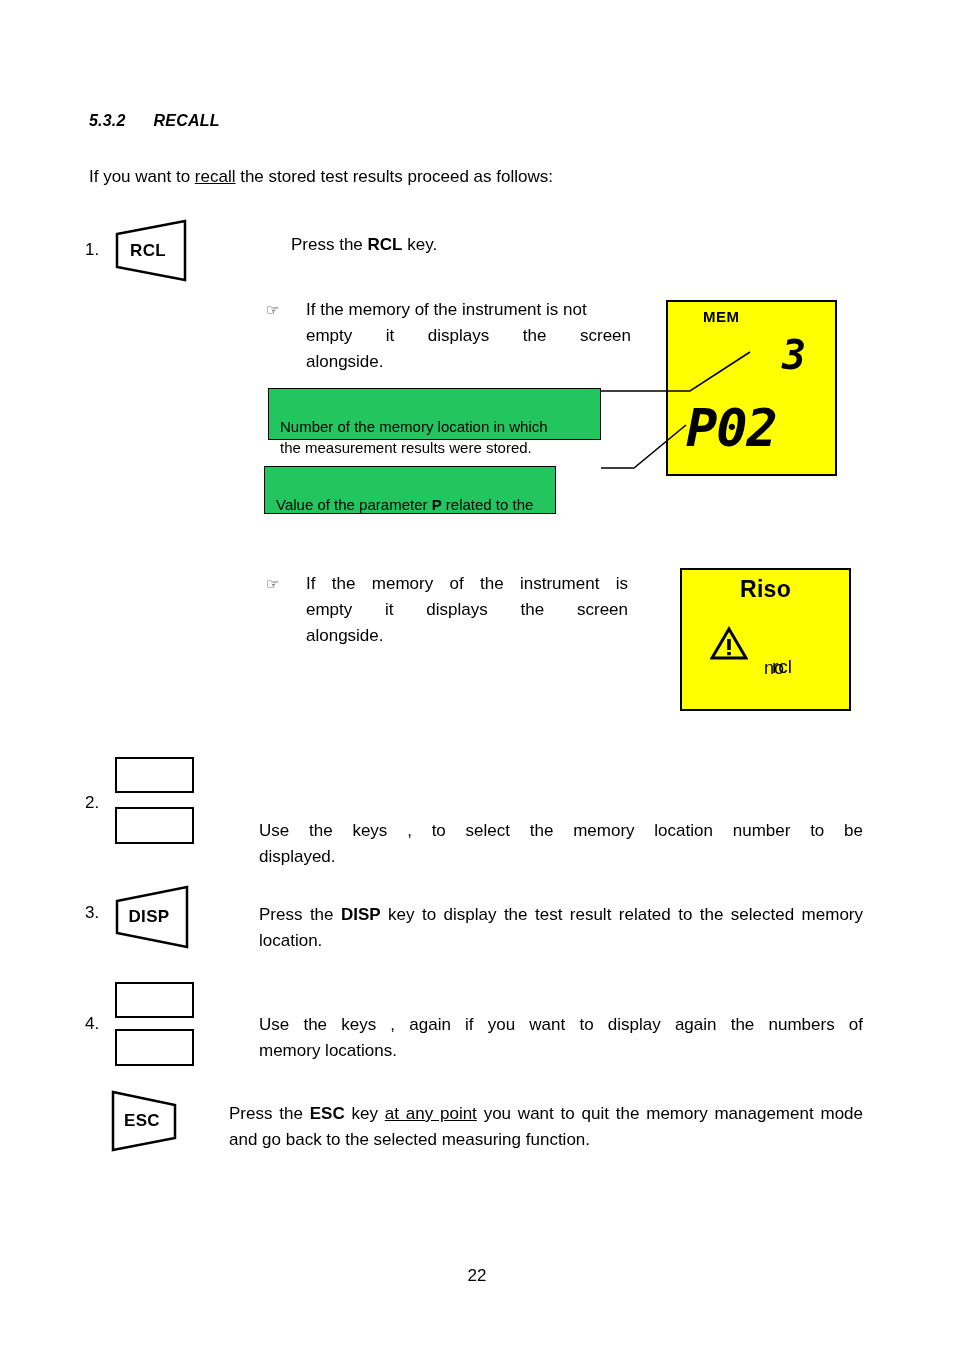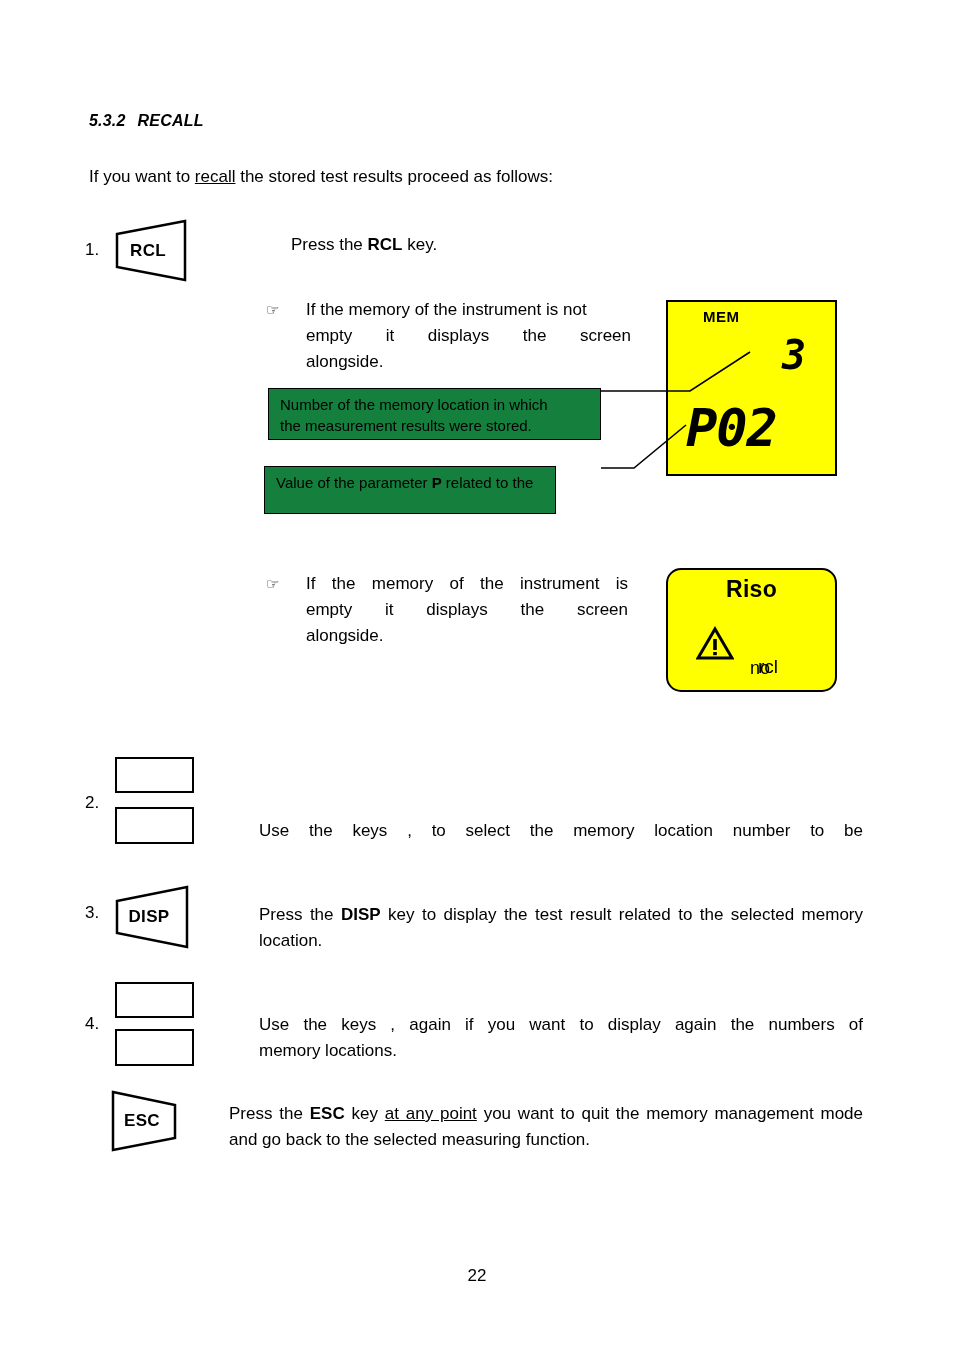--- a/index.html
+++ b/index.html
@@ -26,21 +26,21 @@
   
   .section-heading {
     position: absolute;
     left: 89px;
     top: 112px;
     font-size: 16px;
     font-weight: bold;
     font-style: italic;
     letter-spacing: 0.2px;
   }
-  .section-heading .num { margin-right: 12px; }
+  .section-heading .num { margin-right: 28px; }
 
   
   .intro {
     position: absolute;
     left: 89px;
     top: 165px;
     width: 780px;
     font-size: 17px;
     line-height: 24px;
   }
@@ -103,23 +103,23 @@
   .bullet-block .bullet-text {
     margin-left: 40px;
     text-align: justify;
   }
   .bullet-block .bullet-text .lastline { text-align: left; }
 
   
   .callout {
     position: absolute;
     border: 1.5px solid #000;
-    background: #15803d;
+    background: #22c55e;
     box-sizing: border-box;
-    padding: 5px 10px 8px 11px;
+    padding: 27px 10px 8px 11px;
     font-size: 15px;
     line-height: 21px;
   }
 
   
   .leader {
     position: absolute;
     left: 0; top: 0;
     width: 954px;
     height: 1351px;
@@ -272,37 +272,38 @@
       </div>
       <div>
         <span style="width:100%; display:inline-block; text-align:justify; text-align-last:justify;">empty it displays the screen</span>
       </div>
       <div class="lastline">
         <span>alongside.</span>
       </div>
     </div>
   </div>
 
-  <div class="lcd" style="left:666px; top:568px; width:171px; height:124px;border-radius:15px;">
+  <div class="lcd" style="left:680px; top:568px; width:171px; height:143px;">
     <div class="lcd-title">Riso</div>
     <svg class="lcd-warn" viewBox="0 0 38 34">
       <polygon points="19,3 36,32 2,32" fill="none" stroke="#000000" stroke-width="3"></polygon>
       <rect x="17.2" y="13" width="3.6" height="11" fill="#000000"></rect>
       <rect x="17.2" y="26" width="3.6" height="3.2" fill="#000000"></rect>
     </svg>
     <div class="lcd-no">no</div>
     <div class="lcd-rcl">rcl</div>
   </div>
 
   <div class="step-num" style="left:85px; top:793px;">2.</div>
   <div class="key-rect" style="left:115px; top:757px; width:79px; height:36px;"></div>
   <div class="key-rect" style="left:115px; top:807px; width:79px; height:37px;"></div>
 
   <div class="body-text" style="left:259px; top:818px; width:604px;">
     <div style="text-align:justify; text-align-last:justify;">Use the keys    ,      to select the memory location number to be</div>
+    <div>displayed.</div>
   </div>
 
   <div class="step-num" style="left:85px; top:903px;">3.</div>
 
   <div class="key-trap" style="left:114px; top:884px; width:76px; height:66px;">
     <svg width="76" height="66" viewBox="0 0 76 66">
       <polygon points="3,17 73,3 73,63 3,49" fill="#ffffff" stroke="#000000" stroke-width="2.5"></polygon>
     </svg>
     <span class="key-label" style="margin-left:-6px;">DISP</span>
   </div>

